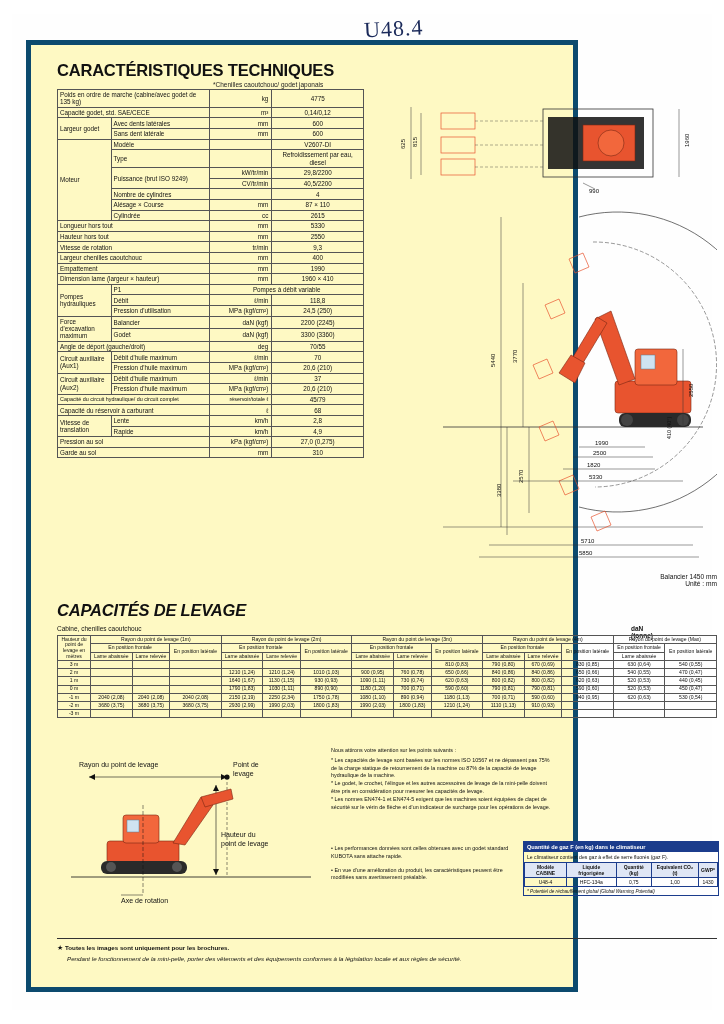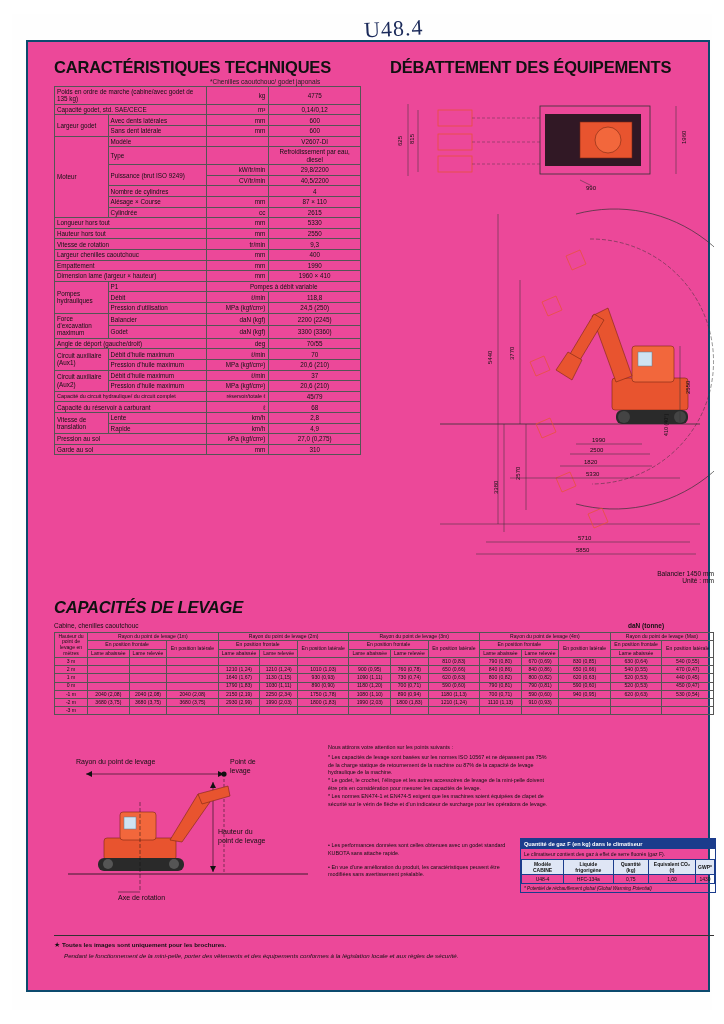--- a/index.html
+++ b/index.html
@@ -23,23 +23,23 @@
     left:352px;top:2px;
     font-family:"Liberation Serif", serif;
     font-size:22px;
     color:#1b2a5a;
     letter-spacing:1px;
     transform:rotate(-3deg);
   }
   .sheet{
     position:absolute;
     left:14px;top:26px;
-    width:684px;height:952px;
-    border:2px solid #0c4a6e;
-    background:#ec4899;
+    width:552px;height:952px;
+    border:5px solid #0c4a6e;
+    background:#fef9c3;
     box-sizing:border-box;
   }
   h1.sec{
     font-size:16.5px;
     font-weight:bold;
     letter-spacing:-0.2px;
     margin:0;
   }
   .title-left{position:absolute;left:26px;top:16px;}
   .title-right{position:absolute;left:362px;top:16px;}
@@ -153,21 +153,20 @@
 </head>
 <body>
 
 <div class="page">
 
   <div class="handwriting">U48.4</div>
 
   <div class="sheet">
 
     <h1 class="sec title-left">CARACTÉRISTIQUES TECHNIQUES</h1>
-    <h1 class="sec title-right">DÉBATTEMENT DES ÉQUIPEMENTS</h1>
     <div class="subnote" style="left:182px;top:36px;">*Chenilles caoutchouc/ godet japonais</div>
 
     <table class="spec">
       <tbody>
           <tr>
         <td class="lbl" colspan="2">Poids en ordre de marche (cabine/avec godet de 135 kg)</td>
         <td class="unit">kg</td>
         <td class="val">4775</td>
       </tr>
       <tr>

